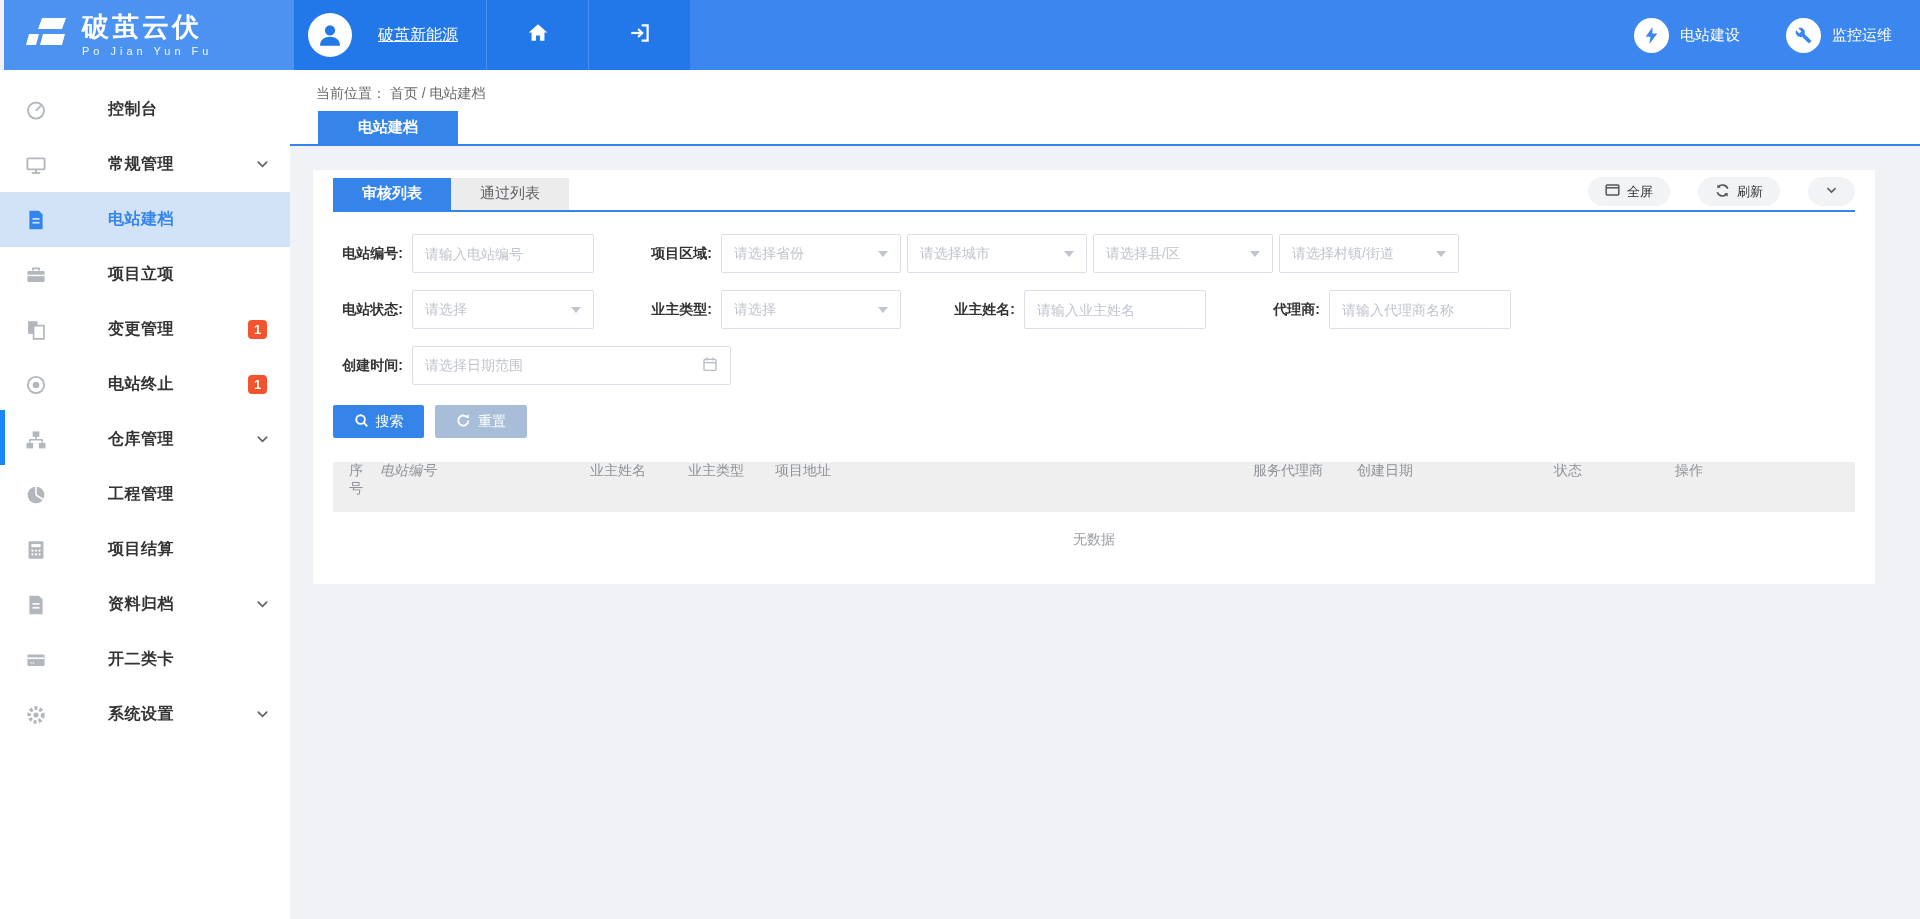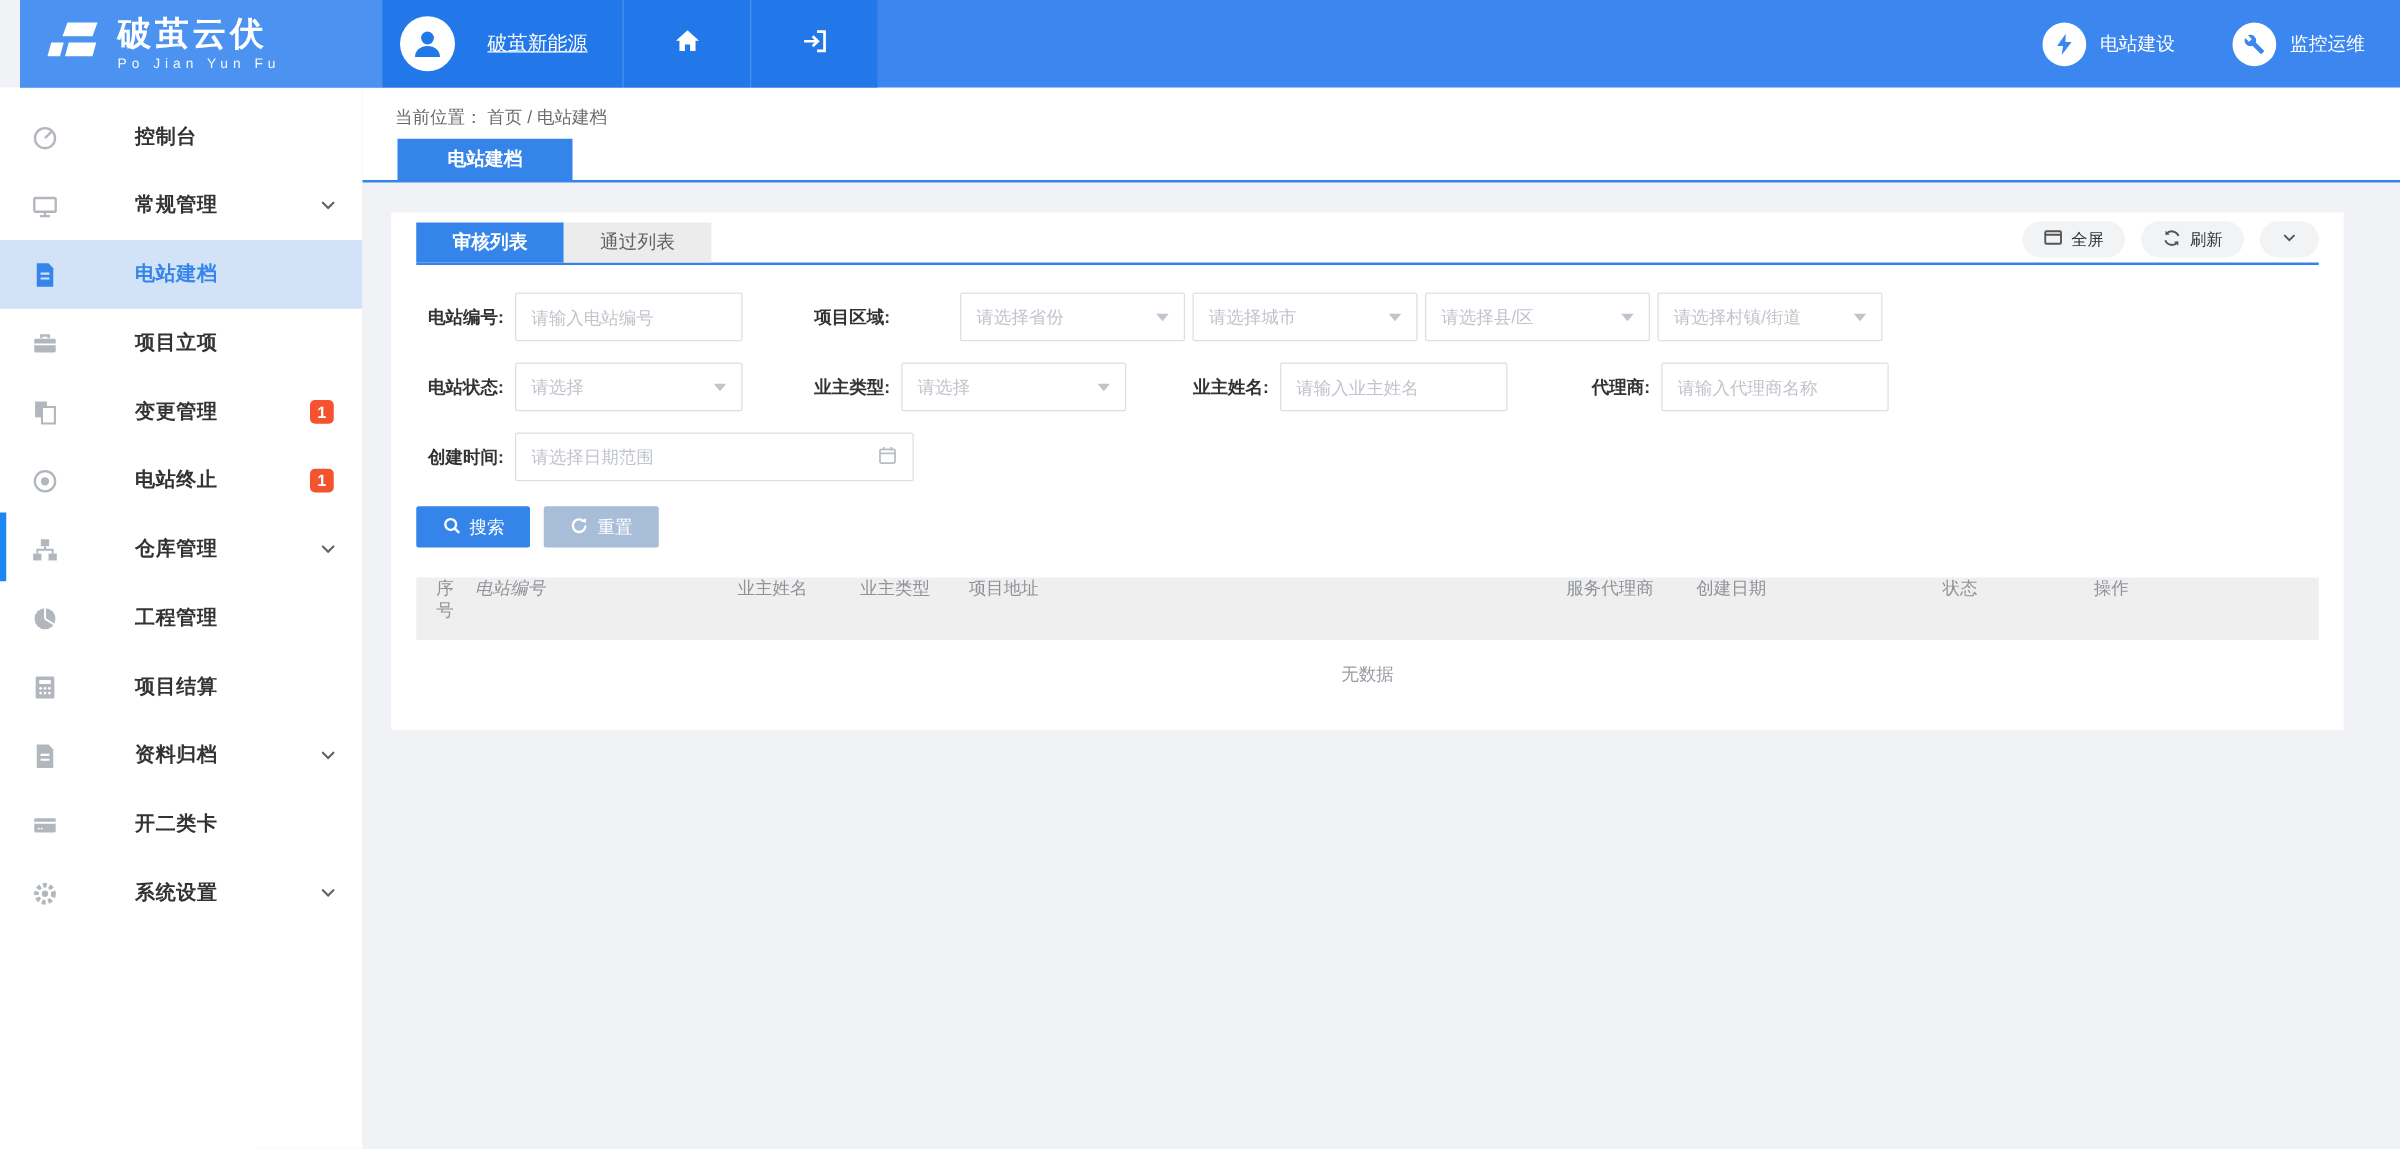--- a/index.html
+++ b/index.html
@@ -1,20 +1,20 @@
 <!DOCTYPE html>
 <html><head>
 <meta charset="utf-8">
 <style>
   * { margin:0; padding:0; box-sizing:border-box; }
   html,body { width:1920px; height:919px; overflow:hidden; }
   body { font-family:"Liberation Sans","DejaVu Sans",sans-serif; background:#f0f2f5; position:relative; }
 
   
-  .header { position:absolute; top:0; left:16px; right:0; height:70px; background:#3c86ef; display:flex; color:#fff; z-index:5; }
+  .header { position:absolute; top:0; left:4px; right:0; height:70px; background:#3c86ef; display:flex; color:#fff; z-index:5; }
   .logo-area { width:290px; flex:none; background:#4b92f1; display:flex; align-items:center; padding-left:20px; gap:12px; }
   .logo-text .title { font-size:27px; font-weight:bold; letter-spacing:3px; line-height:1.1; }
   .logo-text .subtitle { font-size:11px; letter-spacing:4px; opacity:.95; margin-top:2px; }
   .user-section { background:#2277e9; display:flex; align-items:stretch; }
   .user-block { display:flex; align-items:center; gap:26px; padding:0 28px 0 14px; cursor:pointer;text-decoration:underline; }
   .avatar { width:44px; height:44px; background:#fff; border-radius:50%; display:flex; align-items:center; justify-content:center; flex:none; }
   .company { font-size:16px; }
   .icon-btn { width:102px; display:flex; align-items:center; justify-content:center; border-left:1px solid rgba(255,255,255,.18); cursor:pointer; }
   .header-spacer { flex:1; }
   .header-nav { display:flex; align-items:center; gap:46px; padding-right:28px; }
@@ -36,33 +36,33 @@
   
   .main { position:absolute; top:70px; left:290px; right:0; bottom:0; background:#f0f2f5; }
   .crumb-bar { background:#fff; height:76px; position:relative; border-bottom:2px solid #3484ea; }
   .crumb { padding:15px 0 0 26px; font-size:14px; color:#6a6a6a; }
   .page-tab { position:absolute; left:28px; bottom:0; width:140px; height:33px; background:#3484ea; color:#fff; font-size:15px; font-weight:600; display:flex; align-items:center; justify-content:center; cursor:pointer; }
 
   .panel { margin:24px 45px 0 23px; background:#fff; min-height:413px; padding:0 20px 16px; }
   .panel-head { display:flex; align-items:center; padding-top:7px; border-bottom:2px solid #3484ea; }
   .ptab { width:118px; height:32px; display:flex; align-items:center; justify-content:center; font-size:15px; background:#ececec; color:#606266; cursor:pointer; }
   .ptab.active { background:#3484ea; color:#fff; font-weight:600; }
-  .toolbar { margin-left:auto; display:flex; gap:13px; align-items:center; padding-bottom:4px; }
+  .toolbar { margin-left:auto; display:flex; gap:28px; align-items:center; padding-bottom:4px; }
   .tool-btn { height:29px; border-radius:15px; background:#f2f3f5; display:flex; align-items:center; gap:7px; padding:0 17px; font-size:13px; color:#303133; cursor:pointer; border:none; }
 
   .filters { padding-top:22px; }
   .frow { display:flex; align-items:center; margin-bottom:17px; }
   .flabel { width:70px; text-align:right; margin-right:9px; font-size:14px; color:#333; font-weight:600; flex:none; }
   .control { height:39px; border:1px solid #dcdfe6; border-radius:2px; background:#fff; }
   input.control { width:182px; padding:0 12px; font-size:14px; color:#333; outline:none; }
   input.control::placeholder { color:#c0c4cc; }
   .select { width:180px; display:flex; align-items:center; justify-content:space-between; padding:0 12px; font-size:14px; color:#c0c4cc; cursor:pointer; }
   .select.w182 { width:182px; }
   .caret { width:0; height:0; border:5px solid transparent; border-top:6px solid #c0c4cc; margin-top:6px; flex:none; }
-  .sel-group { display:flex; gap:6px;margin-left:47px; }
+  .sel-group { display:flex; gap:6px; }
   .gap48 { margin-left:48px; } .gap44 { margin-left:44px; }
   .date-input { width:319px; display:flex; align-items:center; justify-content:space-between; padding:0 12px; color:#c0c4cc; font-size:14px; cursor:pointer; }
 
   .actions { display:flex; gap:11px; margin-top:20px; }
   .btn { height:33px; border-radius:2px; display:flex; align-items:center; justify-content:center; gap:7px; font-size:14px; color:#fff; border:none; cursor:pointer; }
   .btn-search { width:91px; background:#3484ea; }
   .btn-reset { width:92px; background:#a8bdd8; }
 
   .table-head { margin-top:24px; height:50px; background:#efefef; display:flex; align-items:flex-start; padding:0 16px; color:#8f9399; font-size:14px; }
   .th { flex:none; padding-right:8px; }

